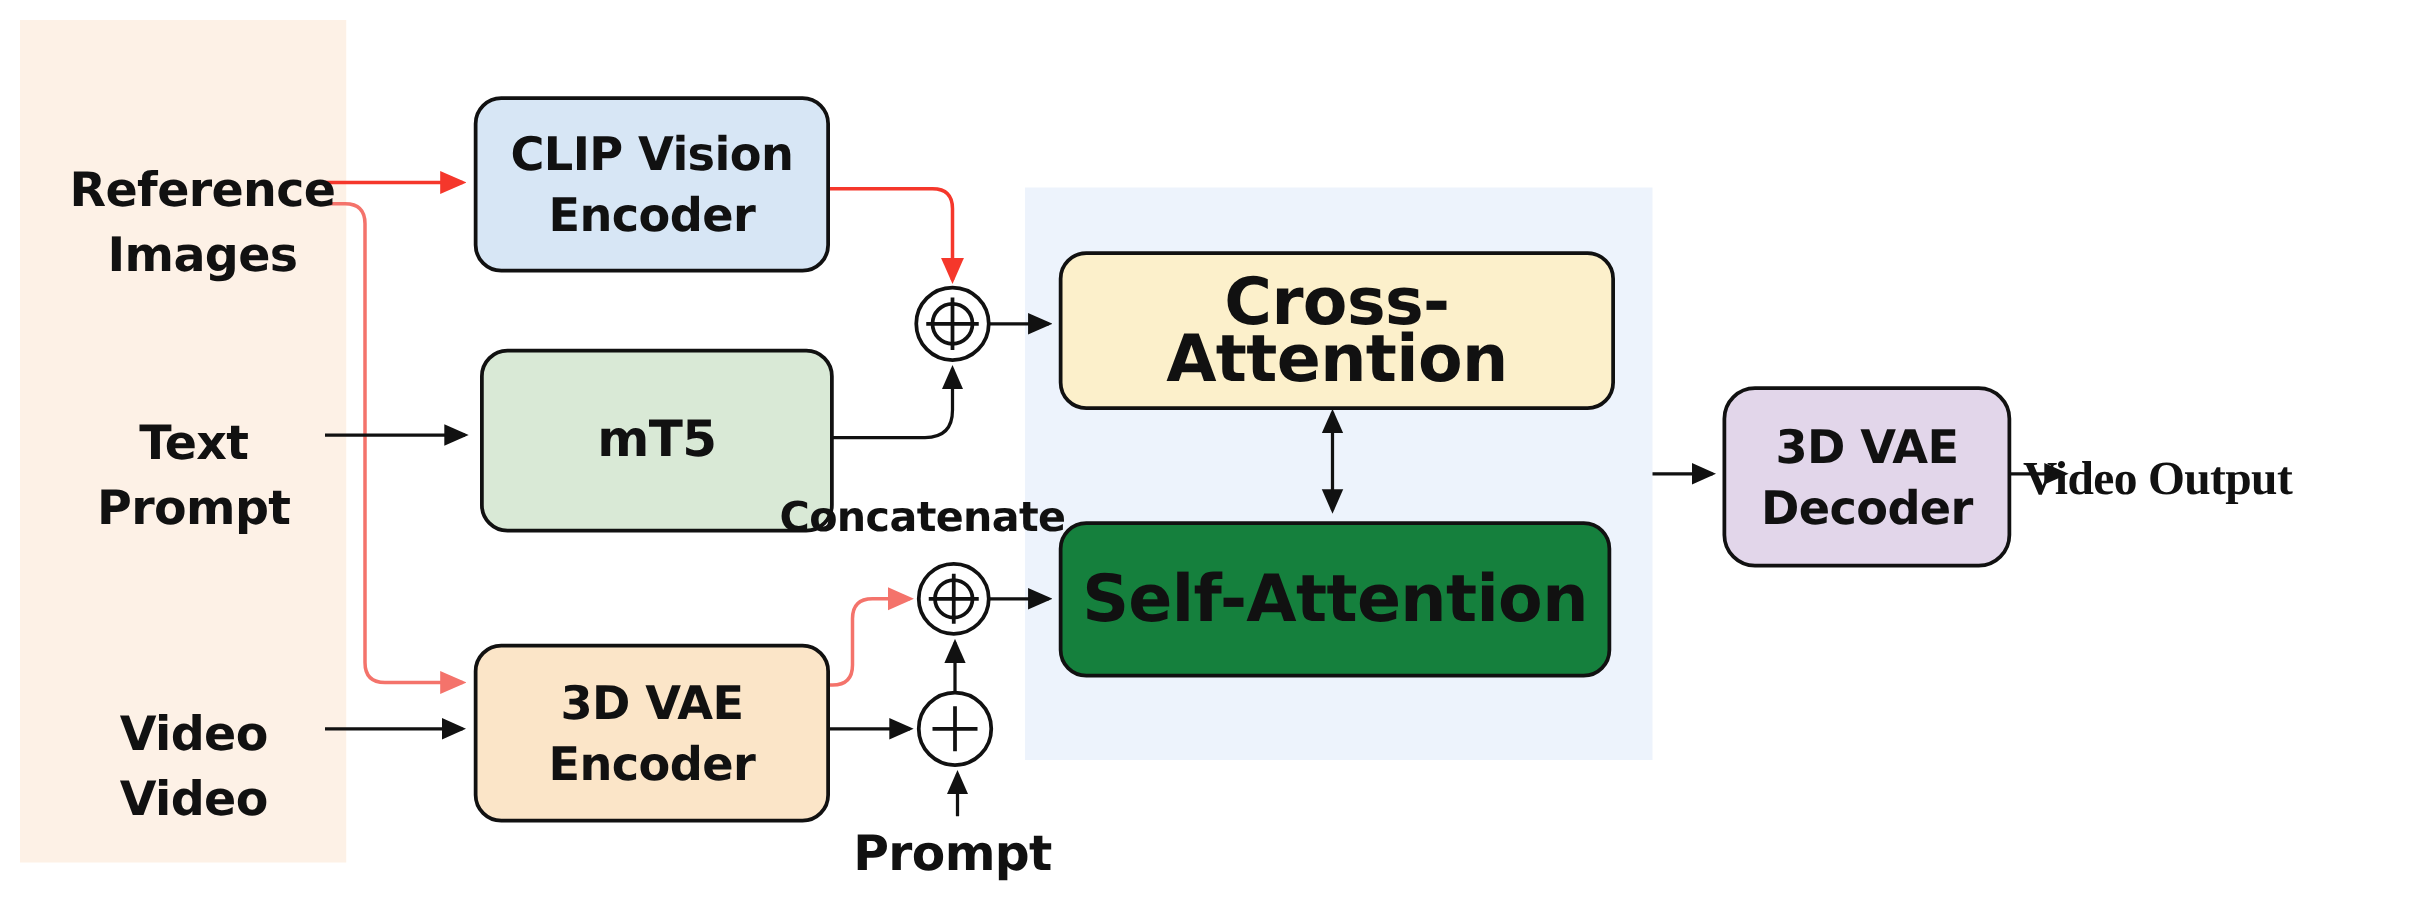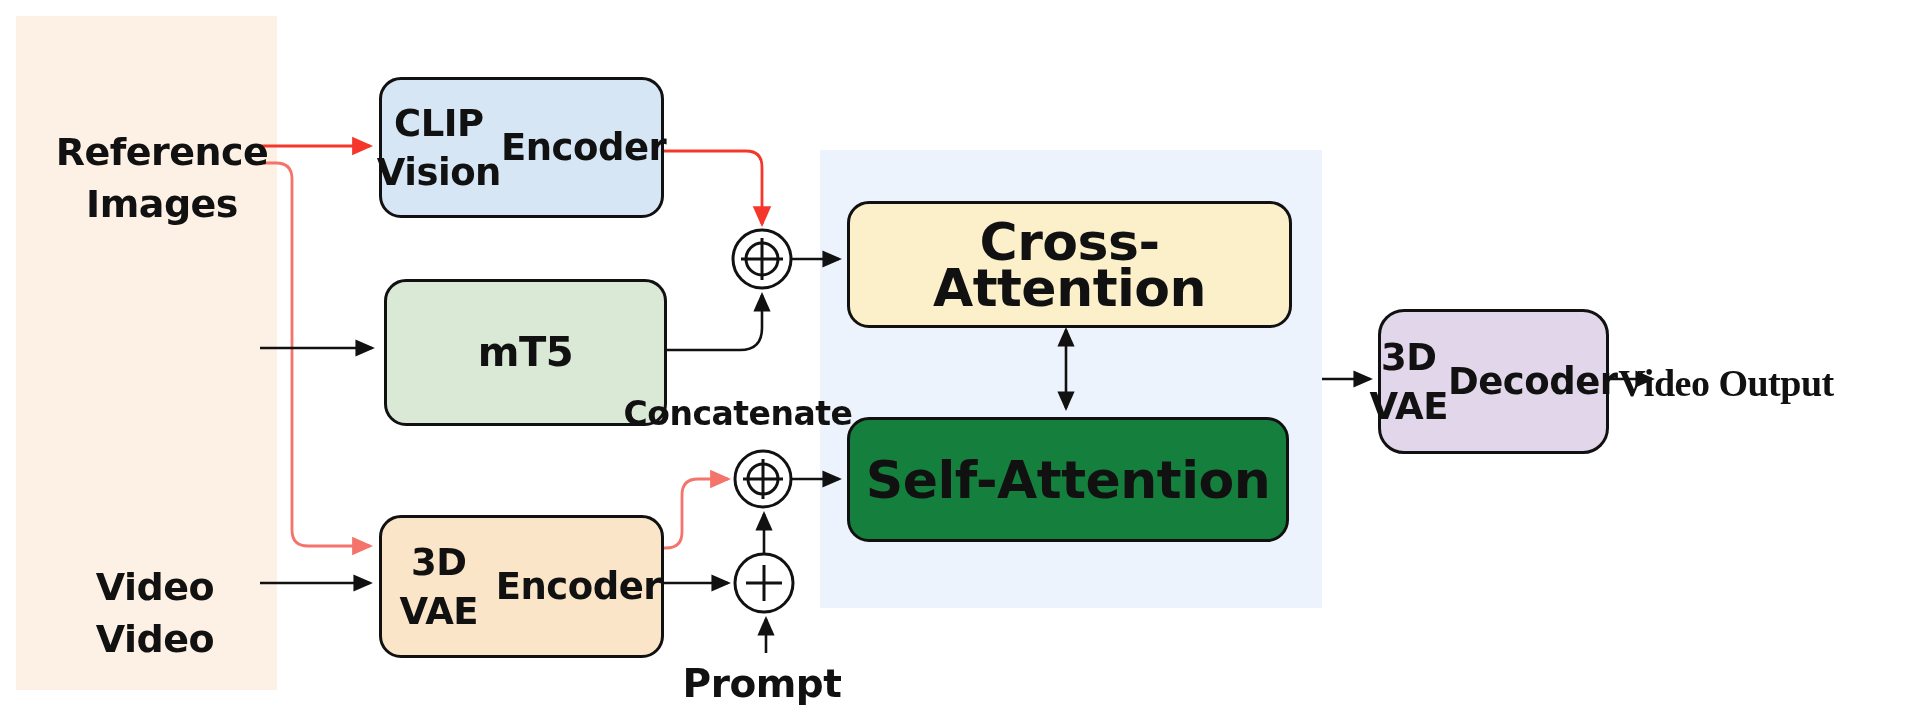--- a/index.html
+++ b/index.html
@@ -6,21 +6,21 @@
   .stage{
     position:relative;width:1928px;height:728px;overflow:hidden;
     font-family:"DejaVu Sans","Liberation Sans",sans-serif;
     color:#111;background:#ffffff;
   }
   .panel{position:absolute;z-index:0;}
   .overlay{position:absolute;left:0;top:0;z-index:1;}
   .box{
     position:absolute;z-index:2;
     border:3px solid #111;border-radius:22px;
-    display:flex;flex-direction:row;align-items:center;justify-content:center;
+    display:flex;flex-direction:column;align-items:center;justify-content:center;
     text-align:center;font-weight:700;letter-spacing:-0.5px;
   }
   .box span{display:block;}
   .lbl{
     position:absolute;z-index:2;text-align:center;font-weight:700;letter-spacing:-0.5px;
   }
   .side-lbl{font-size:38px;line-height:52px;width:240px;margin-top:28px;}
   .enc-lbl{font-size:37px;line-height:49px;}
   .attn-lbl{font-size:52px;line-height:46px;align-items:center;}
   .note-lbl{font-size:33px;line-height:38px;width:260px;}
@@ -88,20 +88,24 @@
       <circle cx="764" cy="583" r="29" fill="#ffffff"></circle>
       <line x1="746" y1="583" x2="782" y2="583"></line>
       <line x1="764" y1="565" x2="764" y2="601"></line>
     </g>
   </svg>
 
   <div class="lbl side-lbl" style="left:42px;top:98px;">
     <span>Reference</span>
     <span>Images</span>
   </div>
+  <div class="lbl side-lbl" style="left:35px;top:300px;">
+    <span>Text</span>
+    <span>Prompt</span>
+  </div>
   <div class="lbl side-lbl" style="left:35px;top:533px;">
     <span>Video</span>
     <span>Video</span>
   </div>
 
   <div class="box enc-lbl" style="left: 379px; top: 77px; width: 279px; height: 135px; background: rgb(215, 230, 245);">
     <span>CLIP Vision</span>
     <span>Encoder</span>
   </div>
   <div class="box enc-lbl" style="left: 384px; top: 279px; width: 277px; height: 141px; background: rgb(217, 233, 214);">

